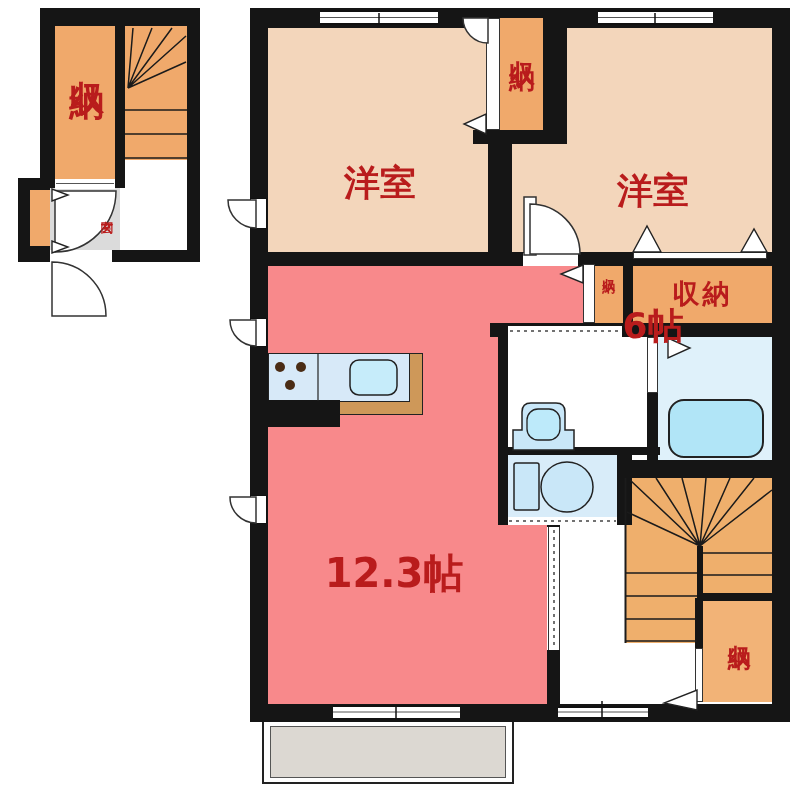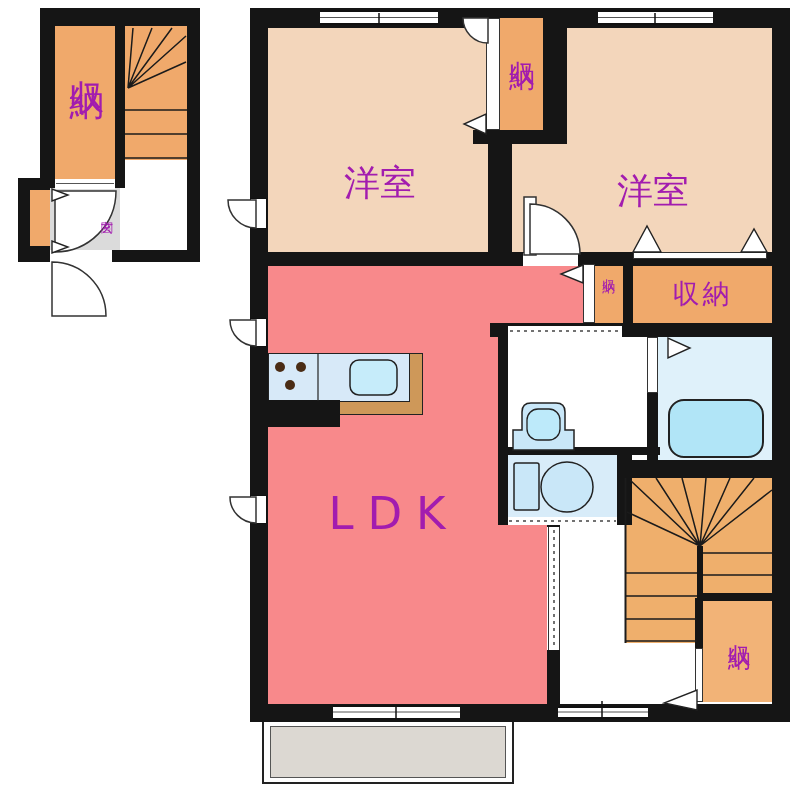--- a/index.html
+++ b/index.html
@@ -4,21 +4,21 @@
 <style>
   html,body{margin:0;padding:0;background:#fff;}
   #canvas{position:relative;width:800px;height:800px;background:#ffffff;overflow:hidden;
           font-family:"DejaVu Sans","Liberation Sans",sans-serif;}
   .wall{position:absolute;background:#151515;}
   .fill{position:absolute;}
   .open{position:absolute;background:#ffffff;}
   .strip{position:absolute;background:#ffffff;border:1px solid #333;box-sizing:border-box;}
   .win{position:absolute;background:#ffffff;border-top:2px solid #111;border-bottom:2px solid #111;box-sizing:border-box;}
   .winv{position:absolute;background:#ffffff;border:1.5px solid #111;box-sizing:border-box;}
-  .lbl{position:absolute;color:#a21caf;font-weight:400;line-height:1.25;white-space:pre;}
+  .lbl{position:absolute;color:#b91c1c;font-weight:700;line-height:1.25;white-space:pre;}
   .lbl.center{text-align:center;}
   .vert{writing-mode:vertical-rl;text-orientation:upright;}
   svg{position:absolute;left:0;top:0;}
 </style>
 </head>
 <body>
 
 <div id="canvas">
 
   <div class="wall" style="left:40px;top:8px;width:160px;height:184px;"></div>
@@ -172,22 +172,23 @@
 
   <div class="lbl vert" style="left:64px;top:52px;font-size:35px;letter-spacing:6px;">収納</div>
   <div class="lbl vert" style="left:99px;top:211px;font-size:12px;letter-spacing:2px;">玄関</div>
 
   <div class="lbl center" style="left:278px;top:70px;width:204px;font-size:36px;">
     <div>洋室</div>
   </div>
 
   <div class="lbl center" style="left:558px;top:78px;width:190px;font-size:36px;">
     <div>洋室</div>
+    <div>6帖</div>
   </div>
 
-  <div class="lbl center" style="left:288px;top:486px;width:212px;font-size:45px;letter-spacing:14px;">LDK</div>
+  <div class="lbl center" style="left:278px;top:548px;width:232px;font-size:40px;">12.3帖</div>
 
   <div class="lbl vert" style="left:506px;top:40px;font-size:26px;letter-spacing:5px;">収納</div>
   <div class="lbl vert" style="left:600px;top:268px;font-size:13px;letter-spacing:3px;">収納</div>
   <div class="lbl center" style="left:633px;top:277px;width:139px;font-size:27px;letter-spacing:3px;">収納</div>
   <div class="lbl vert" style="left:725px;top:626px;font-size:23px;letter-spacing:4px;">収納</div>
 
 </div>
 
 </body></html>

